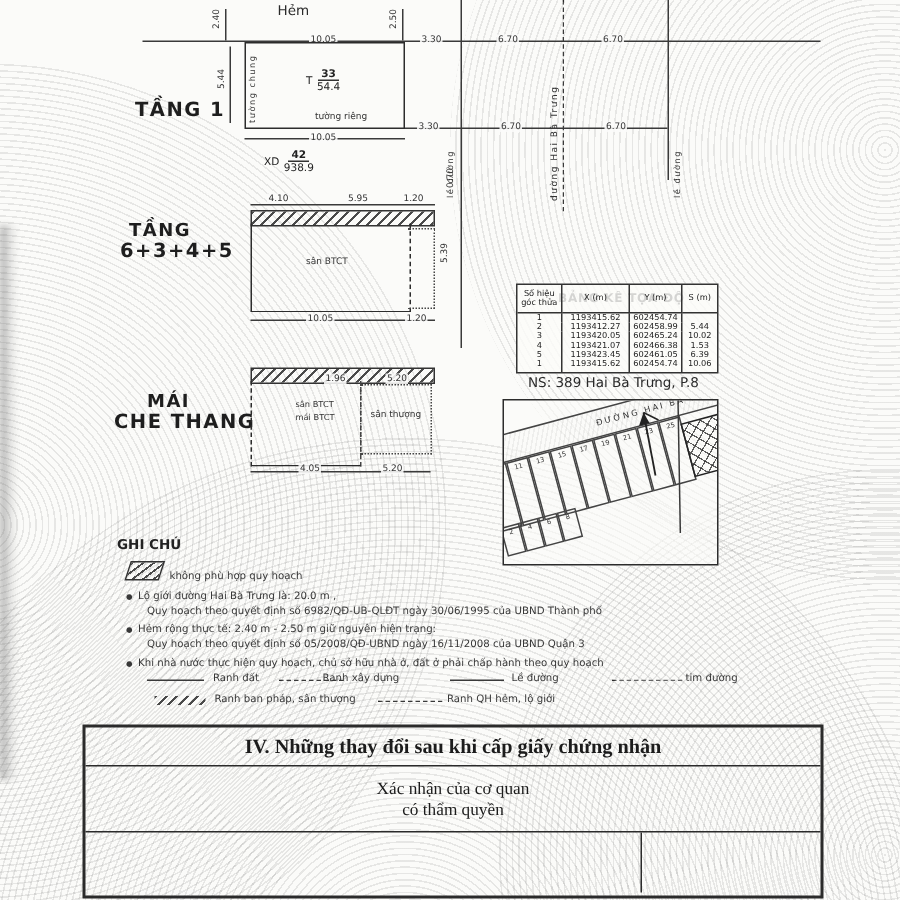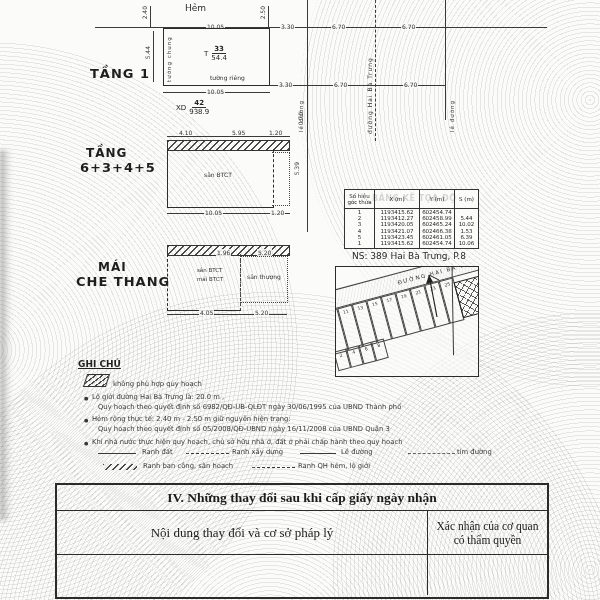--- a/index.html
+++ b/index.html
@@ -206,49 +206,48 @@
 
       <div class="vl" style="left:132px;top:-14px;height:110px;transform:rotate(14deg);"></div>
     </div>
     <svg width="24" height="52" viewBox="0 0 24 52" style="position:absolute;left:86px;top:2px;">
       <line x1="15" y1="48" x2="7" y2="6" stroke="#222" stroke-width="1.2"></line>
       <path d="M7 6 L4 15 L11 13 Z" fill="#222"></path>
       <line x1="7" y1="6" x2="17" y2="11" stroke="#222" stroke-width="1"></line>
     </svg>
   </div>
 
-  <div class="abs" style="left:78px;top:359px;font-size:9px;font-weight:700;text-decoration:underline;color:#222;">GHI CHÚ</div>
+  <div class="abs" style="left:78px;top:359px;font-size:9px;font-weight:700;color:#222;">GHI CHÚ</div>
   <div class="hatch" style="left:85px;top:374px;width:21px;height:11px;transform:skewX(-18deg);"></div>
   <div class="note" style="left:113px;top:380px;">không phù hợp quy hoạch</div>
   <div class="note" style="left:84px;top:394px;font-size:5px;">●</div>
   <div class="note" style="left:92px;top:393px;">Lộ giới đường Hai Bà Trưng là: 20.0 m ,</div>
   <div class="note" style="left:98px;top:403px;">Quy hoạch theo quyết định số 6982/QĐ-UB-QLĐT ngày 30/06/1995 của UBND Thành phố</div>
   <div class="note" style="left:84px;top:416px;font-size:5px;">●</div>
   <div class="note" style="left:92px;top:415px;">Hẻm rộng thực tế: 2.40 m - 2.50 m giữ nguyên hiện trạng:</div>
   <div class="note" style="left:98px;top:425px;">Quy hoạch theo quyết định số 05/2008/QĐ-UBND ngày 16/11/2008 của UBND Quận 3</div>
   <div class="note" style="left:84px;top:439px;font-size:5px;">●</div>
   <div class="note" style="left:92px;top:438px;">Khi nhà nước thực hiện quy hoạch, chủ sở hữu nhà ở, đất ở phải chấp hành theo quy hoạch</div>
 
   <div class="hl" style="left:98px;top:453px;width:38px;border-top-width:1.5px;"></div>
   <div class="note" style="left:142px;top:448px;">Ranh đất</div>
   <div class="hl dashed" style="left:186px;top:453px;width:40px;"></div>
-  <div class="note" style="left:232px;top:448px;">Ranh xây dựng</div>
+  <div class="note" style="left:215px;top:448px;">Ranh xây dựng</div>
   <div class="hl" style="left:300px;top:453px;width:36px;"></div>
   <div class="note" style="left:341px;top:448px;">Lề đường</div>
   <div class="hl dashed" style="left:408px;top:453px;width:44px;border-top-color:#666;"></div>
   <div class="note" style="left:457px;top:448px;">tim đường</div>
   <div class="hatch" style="left:103px;top:464px;width:34px;height:6px;border:none;"></div>
-  <div class="note" style="left:143px;top:462px;">Ranh ban công, sân hoạch</div>
+  <div class="note" style="left:143px;top:462px;">Ranh ban pháp, sân thượng</div>
   <div class="hl dashed" style="left:252px;top:467px;width:40px;border-top-width:1.5px;"></div>
   <div class="note" style="left:298px;top:462px;">Ranh QH hẻm, lộ giới</div>
 
   <div class="sec4" style="left:55px;top:483px;width:490px;height:112px;">
-    <div class="r1">IV. Những thay đổi sau khi cấp giấy ngày nhận</div>
+    <div class="r1">IV. Những thay đổi sau khi cấp giấy chứng nhận</div>
     <div class="r2">
-      <div class="c-left">Nội dung thay đổi và cơ sở pháp lý</div>
       <div class="c-right">
         <span>Xác nhận của cơ quan</span>
         <span>có thẩm quyền</span>
       </div>
     </div>
     <div class="r3">
       <div class="c-left"></div>
       <div class="c-right"></div>
     </div>
   </div>

